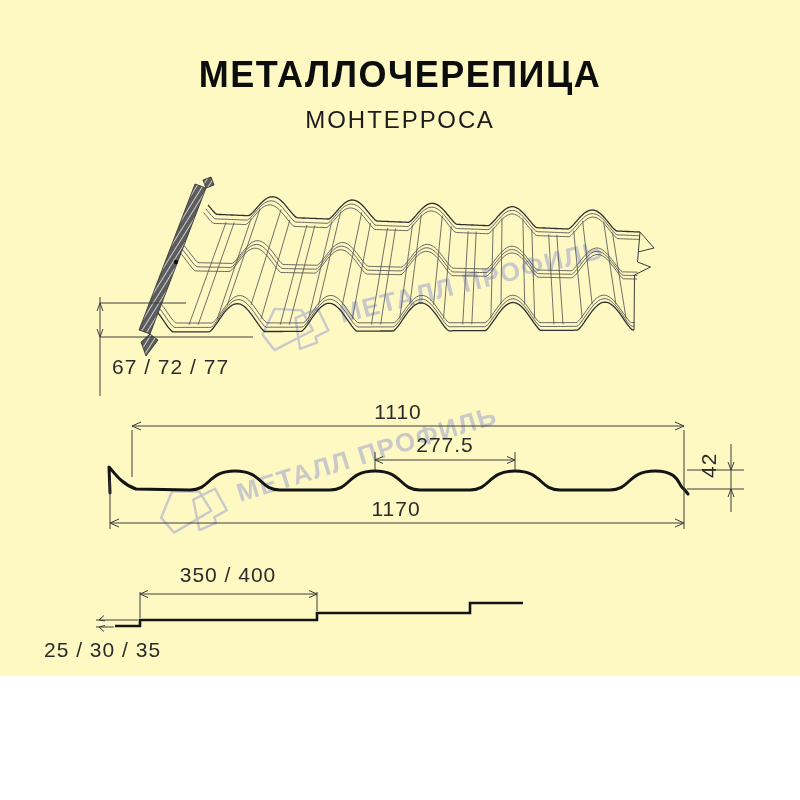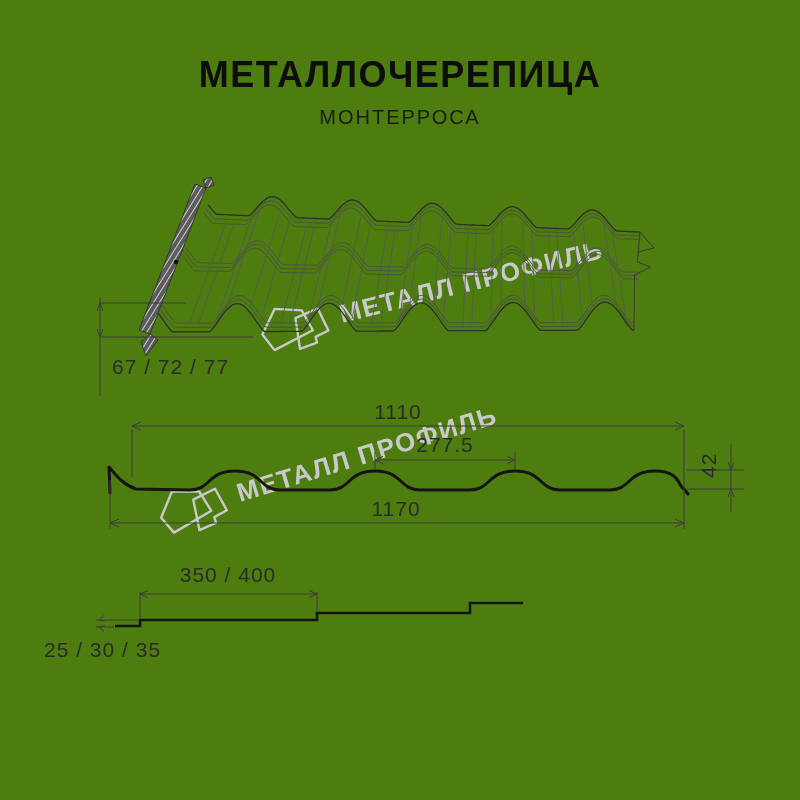--- a/index.html
+++ b/index.html
@@ -1,20 +1,20 @@
 <!DOCTYPE html>
 <html><head>
 <meta charset="utf-8">
 <style>
   html,body{margin:0;padding:0;background:#ffffff;}
-  .stage{position:relative;width:800px;height:800px;background:#4d7c0f;overflow:hidden;
+  .stage{position:relative;width:800px;height:676px;background:#fef9c3;overflow:hidden;
          font-family:"Liberation Sans",sans-serif;}
   header{position:absolute;top:54px;left:0;width:100%;text-align:center;z-index:2;}
   h1{margin:0;font-size:36px;font-weight:700;letter-spacing:1.5px;color:#0d0d0d;}
-  .subtitle{margin-top:10px;font-size:20px;font-weight:500;letter-spacing:2px;color:#1c1c1c;}
+  .subtitle{margin-top:10px;font-size:24px;font-weight:500;letter-spacing:2px;color:#1c1c1c;}
   svg{position:absolute;top:0;left:0;}
   svg text{font-family:"Liberation Sans",sans-serif;}
   .dim-label{font-size:21px;fill:#2b2b2b;letter-spacing:1px;font-weight:400;}
   .wm-text{font-size:26px;font-weight:600;letter-spacing:1.5px;}
   .thin{stroke:#3c3c3c;stroke-width:1;fill:none;}
   .arrow{stroke:#3c3c3c;stroke-width:1;fill:none;stroke-linejoin:miter;}
   .thick{stroke:#141414;stroke-width:3;fill:none;stroke-linecap:round;stroke-linejoin:round;}
   .stepline{stroke:#141414;stroke-width:2.6;fill:none;stroke-linejoin:miter;}
   .wm-logo{fill:none;stroke:#c9c9c9;stroke-width:2.4;stroke-linejoin:round;}
 </style>

